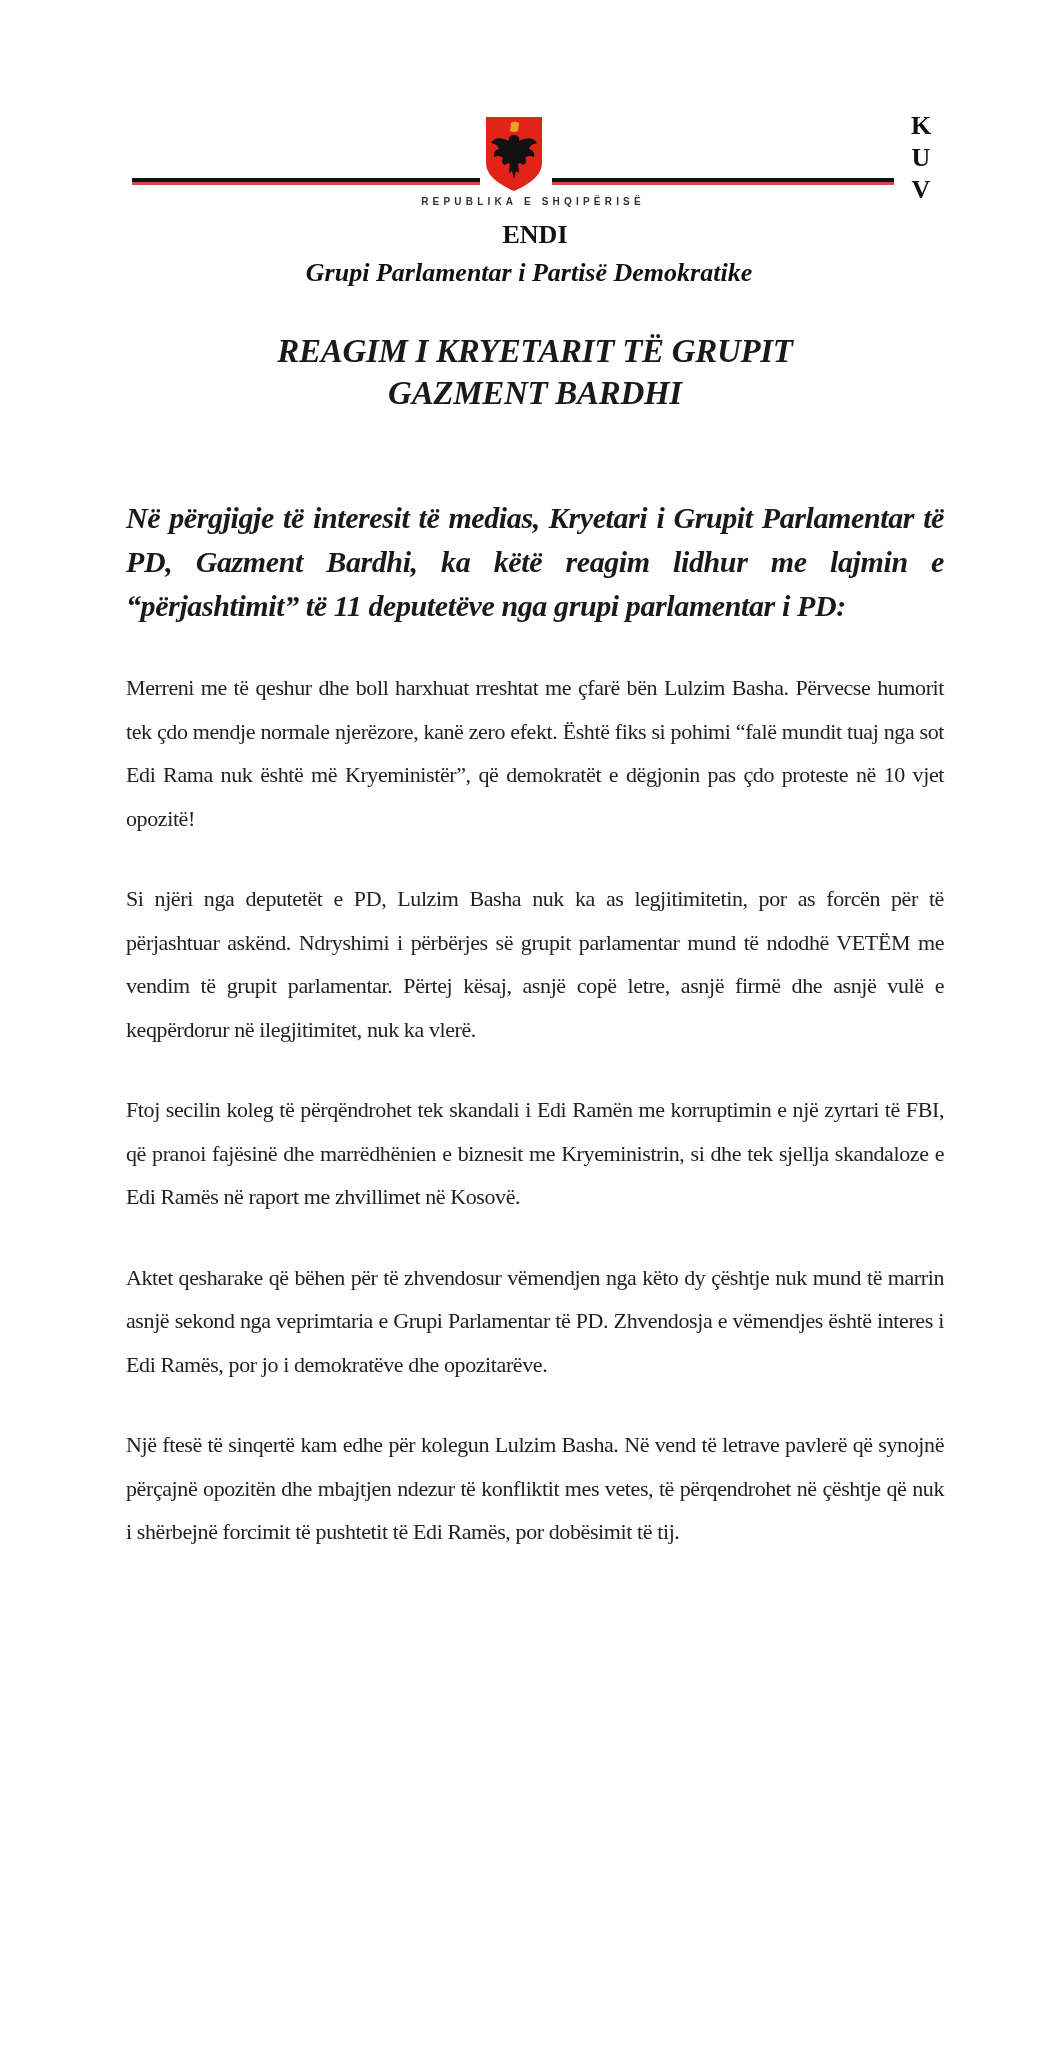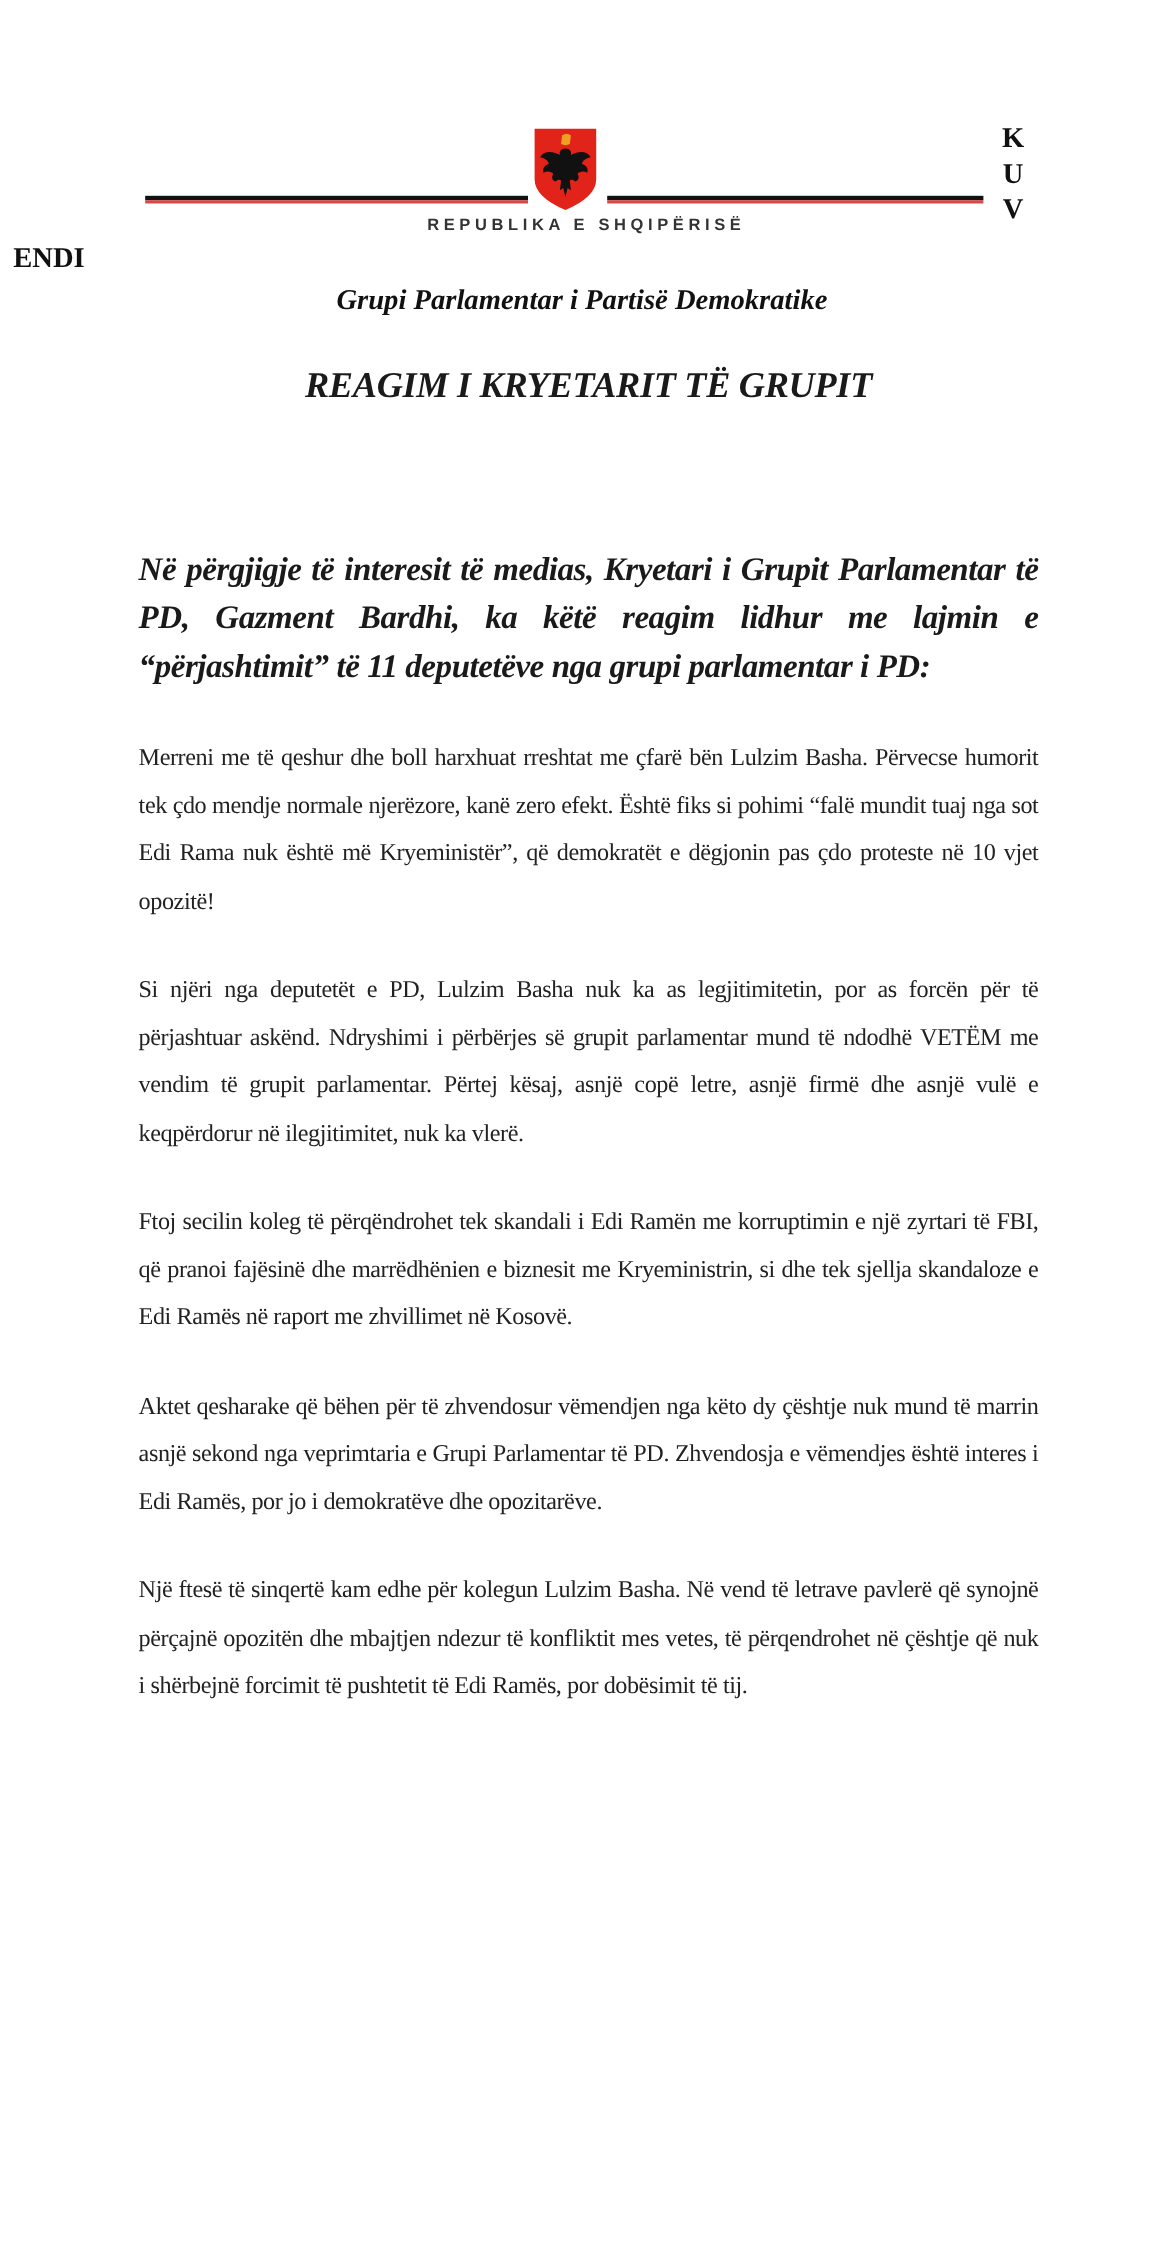--- a/index.html
+++ b/index.html
@@ -44,21 +44,21 @@
     height: 80px;
   }
   .republika {
     position: absolute;
     left: 0;
     width: 1058px;
     top: 196px;
     text-align: center;
     font-family: "Liberation Sans", "DejaVu Sans", sans-serif;
     font-weight: bold;
-    font-size: 15px;
+    font-size: 10px;
     letter-spacing: 4.2px;
     color: #333333;
     padding-left: 8px;
     box-sizing: border-box;
   }
   .kuv {
     position: absolute;
     left: 903px;
     top: 110px;
     width: 36px;
@@ -67,21 +67,21 @@
     font-size: 26px;
     line-height: 32px;
     color: #111111;
   }
   .kuv span { display: block; }
   .endi {
     position: absolute;
     left: 0;
     width: 1058px;
     top: 220px;
-    text-align: left;
+    text-align: center;
     font-weight: bold;
     font-size: 26px;
     color: #111111;
     padding-left: 12px;
     box-sizing: border-box;
   }
   .grupi {
     position: absolute;
     left: 0;
     width: 1058px;
@@ -159,20 +159,21 @@
     <span>U</span>
     <span>V</span>
   </div>
 
   <div class="endi">ENDI</div>
   <div class="grupi">Grupi Parlamentar i Partisë Demokratike</div>
 </div>
 
 <h1 class="title" style="margin:0;">
   <span>REAGIM I KRYETARIT TË GRUPIT</span>
+  <span>GAZMENT BARDHI</span>
 </h1>
 
 <div class="content">
   <p class="lead">Në përgjigje të interesit të medias, Kryetari i Grupit Parlamentar të PD, Gazment Bardhi, ka këtë reagim lidhur me lajmin e “përjashtimit” të 11 deputetëve nga grupi parlamentar i PD:</p>
   <p class="para">Merreni me të qeshur dhe boll harxhuat rreshtat me çfarë bën Lulzim Basha. Përvecse humorit tek çdo mendje normale njerëzore, kanë zero efekt. Është fiks si pohimi “falë mundit tuaj nga sot Edi Rama nuk është më Kryeministër”, që demokratët e dëgjonin pas çdo proteste në 10 vjet opozitë!</p>
   <p class="para">Si njëri nga deputetët e PD, Lulzim Basha nuk ka as legjitimitetin, por as forcën për të përjashtuar askënd. Ndryshimi i përbërjes së grupit parlamentar mund të ndodhë VETËM me vendim të grupit parlamentar. Përtej kësaj, asnjë copë letre, asnjë firmë dhe asnjë vulë e keqpërdorur në ilegjitimitet, nuk ka vlerë.</p>
   <p class="para">Ftoj secilin koleg të përqëndrohet tek skandali i Edi Ramën me korruptimin e një zyrtari të FBI, që pranoi fajësinë dhe marrëdhënien e biznesit me Kryeministrin, si dhe tek sjellja skandaloze e Edi Ramës në raport me zhvillimet në Kosovë.</p>
   <p class="para">Aktet qesharake që bëhen për të zhvendosur vëmendjen nga këto dy çështje nuk mund të marrin asnjë sekond nga veprimtaria e Grupi Parlamentar të PD. Zhvendosja e vëmendjes është interes i Edi Ramës, por jo i demokratëve dhe opozitarëve.</p>
   <p class="para">Një ftesë të sinqertë kam edhe për kolegun Lulzim Basha. Në vend të letrave pavlerë që synojnë përçajnë opozitën dhe mbajtjen ndezur të konfliktit mes vetes, të përqendrohet në çështje që nuk i shërbejnë forcimit të pushtetit të Edi Ramës, por dobësimit të tij.</p>
 </div>

